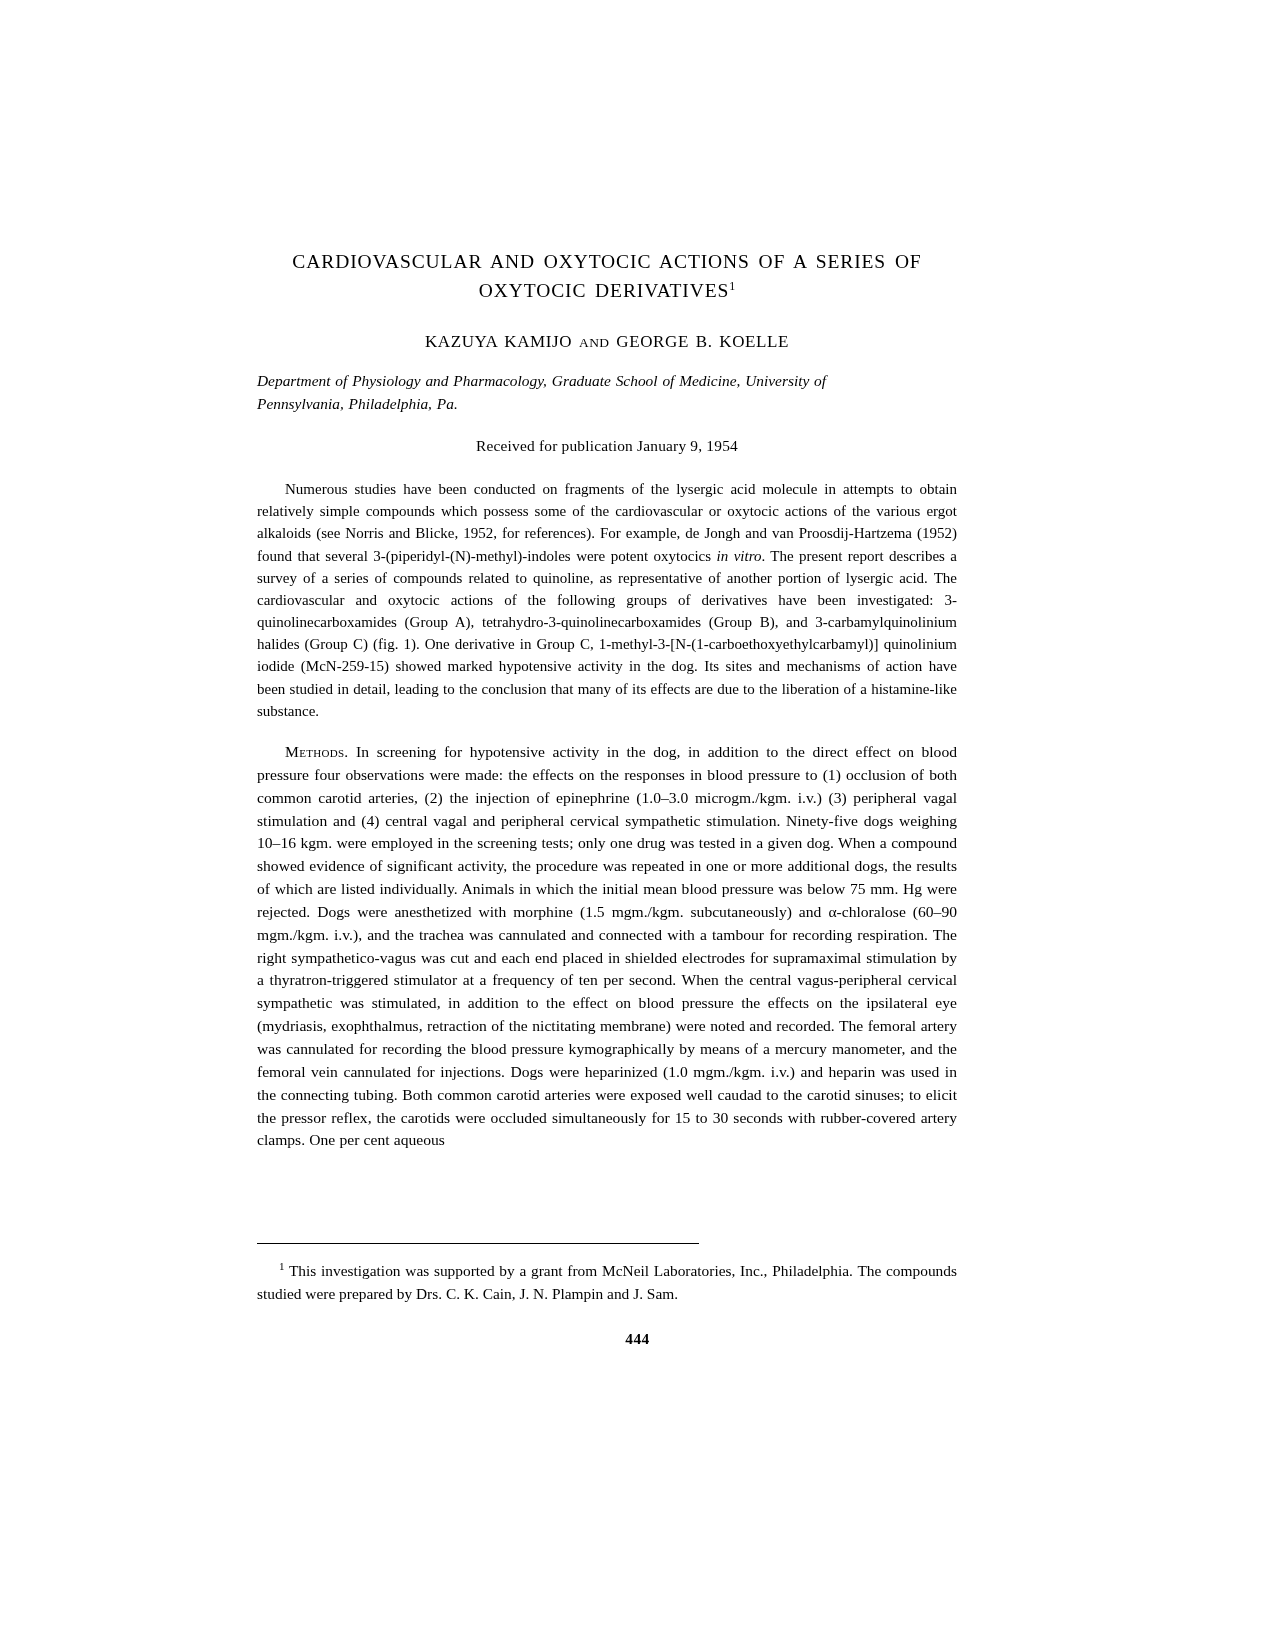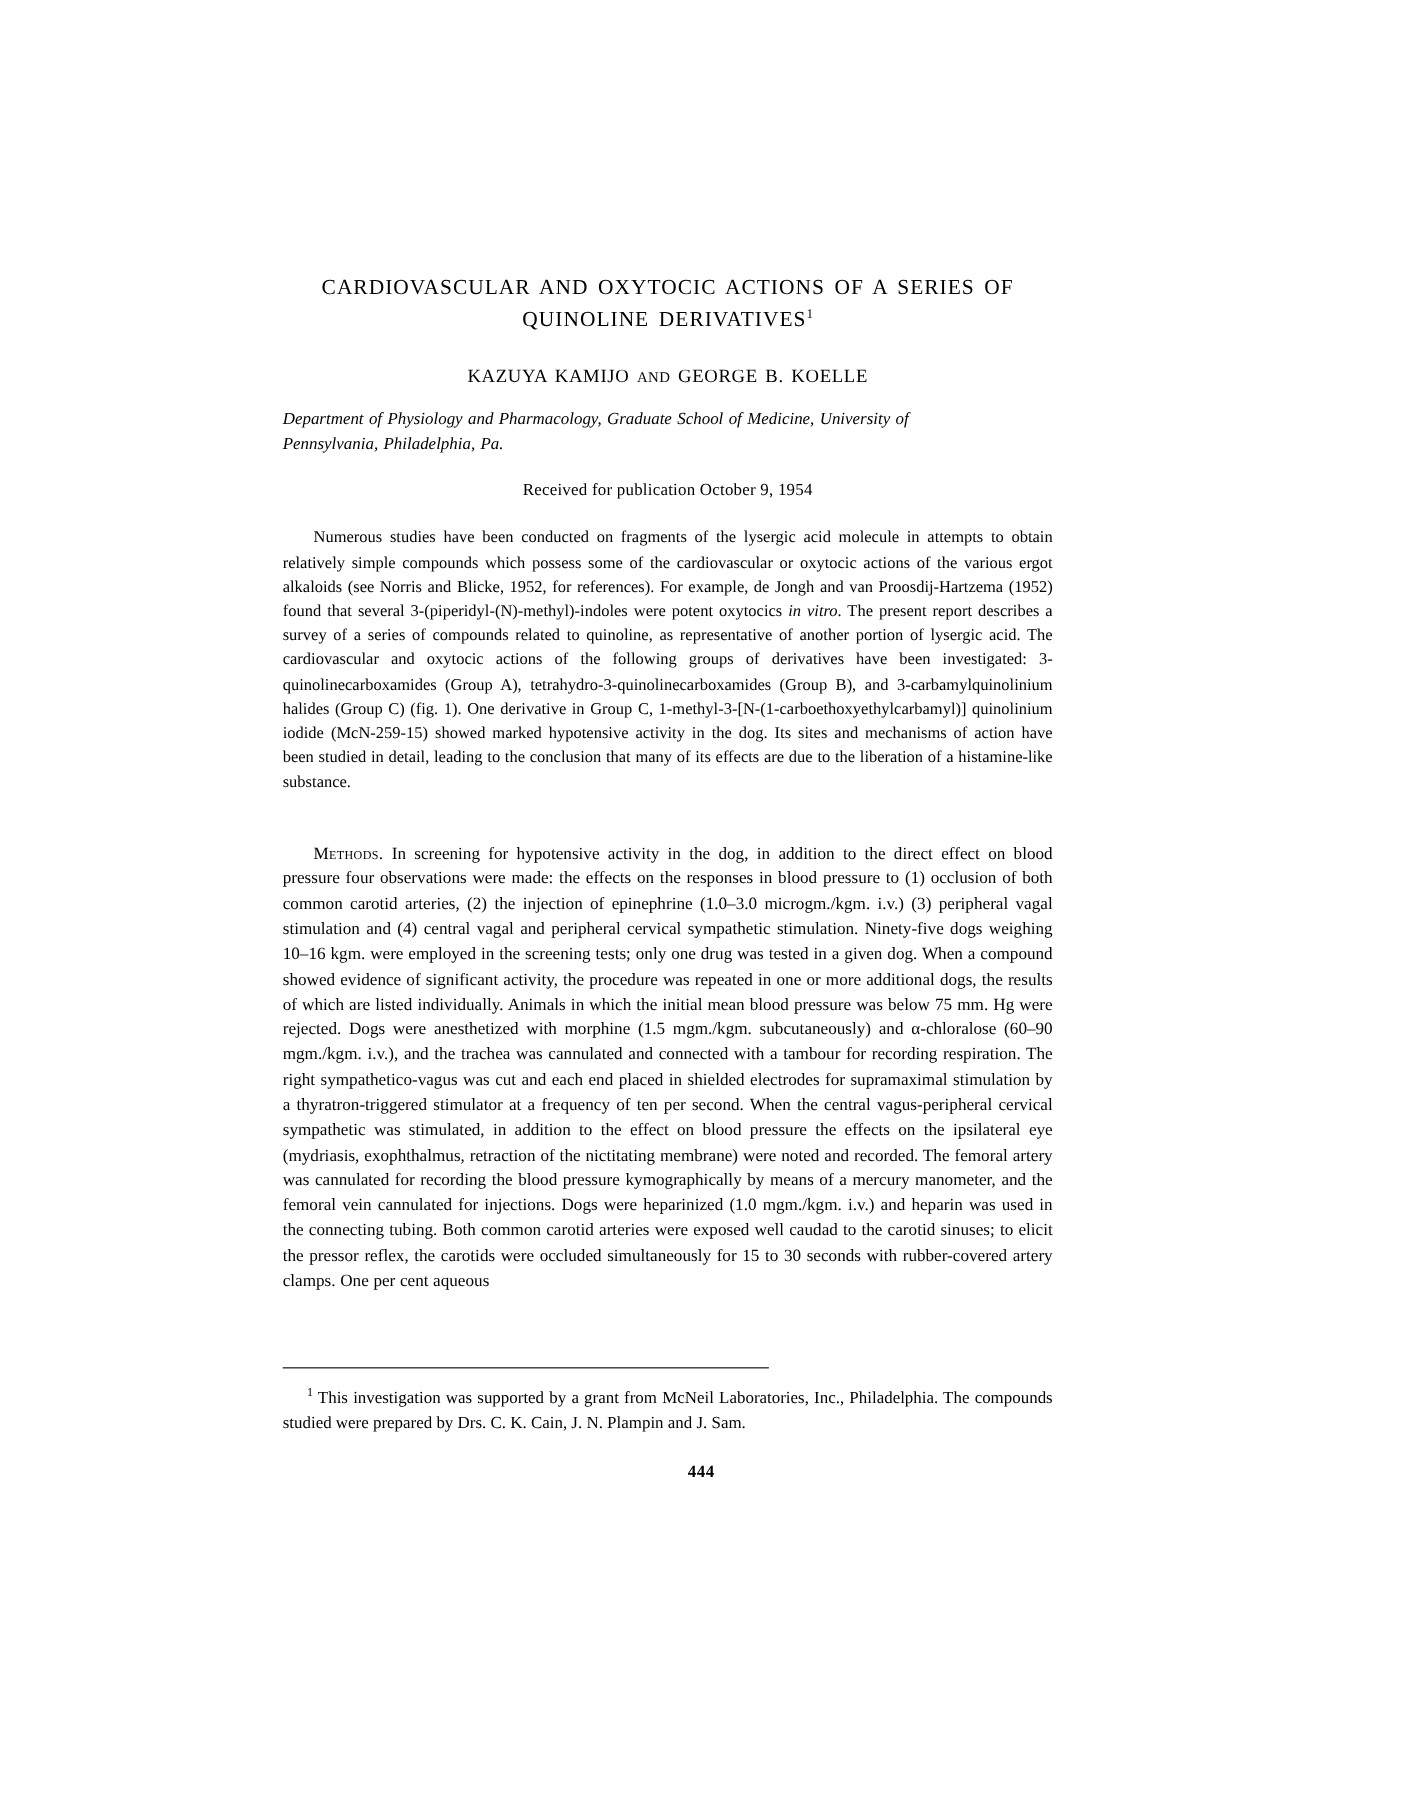--- a/index.html
+++ b/index.html
@@ -71,21 +71,21 @@
     line-height: 1.48;
     margin-top: 23px;
     text-indent: 28px;
     word-spacing: 0.5px;
     hyphens: manual;
   }
   .methods-para {
     text-align: justify;
     font-size: 15.6px;
     line-height: 1.465;
-    margin-top: 43px;
+    margin-top: 19px;
     text-indent: 28px;
     word-spacing: 0.3px;
   }
   .smallcaps {
     font-variant: small-caps;
     letter-spacing: 0.3px;
   }
   i { font-style: italic; }
   .rule {
     position: absolute;
@@ -123,35 +123,35 @@
 </style>
 </head>
 <body>
 
 <div class="page">
 
   <div class="content">
 
     <div class="title">
       <span>CARDIOVASCULAR AND OXYTOCIC ACTIONS OF A SERIES OF</span><br>
-      <span>QUINOLINE DERIVATIVES</span><span class="sup">1</span>
+      <span>OXYTOCIC DERIVATIVES</span><span class="sup">1</span>
     </div>
 
     <div class="authors">
       <span>KAZUYA KAMIJO</span>
       <span class="small">AND</span>
       <span>GEORGE B. KOELLE</span>
     </div>
 
     <div class="affiliation">
       <span>Department of Physiology and Pharmacology, Graduate School of Medicine, University of</span><br>
       <span>Pennsylvania, Philadelphia, Pa.</span>
     </div>
 
-    <div class="received">Received for publication October 9, 1954</div>
+    <div class="received">Received for publication January 9, 1954</div>
 
     <p class="body-para"><span>Numerous studies have been conducted on fragments of the lysergic acid molecule in attempts to obtain relatively simple compounds which possess some of the cardiovascular or oxytocic actions of the various ergot alkaloids (see Norris and Blicke, 1952, for references). For example, de Jongh and van Proosdij-Hartzema (1952) found that several 3-(piperidyl-(N)-methyl)-indoles were potent oxytocics </span><i>in vitro</i><span>. The present report describes a survey of a series of compounds related to quinoline, as representative of another portion of lysergic acid. The cardiovascular and oxytocic actions of the following groups of derivatives have been investigated: 3-quinolinecarboxamides (Group A), tetrahydro-3-quinolinecarboxamides (Group B), and 3-carbamylquinolinium halides (Group C) (fig. 1). One derivative in Group C, 1-methyl-3-[N-(1-carboethoxyethylcarbamyl)] quinolinium iodide (McN-259-15) showed marked hypotensive activity in the dog. Its sites and mechanisms of action have been studied in detail, leading to the conclusion that many of its effects are due to the liberation of a histamine-like substance.</span></p>
 
     <p class="methods-para"><span class="smallcaps">Methods.</span><span> In screening for hypotensive activity in the dog, in addition to the direct effect on blood pressure four observations were made: the effects on the responses in blood pressure to (1) occlusion of both common carotid arteries, (2) the injection of epinephrine (1.0–3.0 microgm./kgm. i.v.) (3) peripheral vagal stimulation and (4) central vagal and peripheral cervical sympathetic stimulation. Ninety-five dogs weighing 10–16 kgm. were employed in the screening tests; only one drug was tested in a given dog. When a compound showed evidence of significant activity, the procedure was repeated in one or more additional dogs, the results of which are listed individually. Animals in which the initial mean blood pressure was below 75 mm. Hg were rejected. Dogs were anesthetized with morphine (1.5 mgm./kgm. subcutaneously) and α-chloralose (60–90 mgm./kgm. i.v.), and the trachea was cannulated and connected with a tambour for recording respiration. The right sympathetico-vagus was cut and each end placed in shielded electrodes for supramaximal stimulation by a thyratron-triggered stimulator at a frequency of ten per second. When the central vagus-peripheral cervical sympathetic was stimulated, in addition to the effect on blood pressure the effects on the ipsilateral eye (mydriasis, exophthalmus, retraction of the nictitating membrane) were noted and recorded. The femoral artery was cannulated for recording the blood pressure kymographically by means of a mercury manometer, and the femoral vein cannulated for injections. Dogs were heparinized (1.0 mgm./kgm. i.v.) and heparin was used in the connecting tubing. Both common carotid arteries were exposed well caudad to the carotid sinuses; to elicit the pressor reflex, the carotids were occluded simultaneously for 15 to 30 seconds with rubber-covered artery clamps. One per cent aqueous</span></p>
 
   </div>
 
   <div class="rule"></div>
 
   <div class="footnote"><span class="fn-mark">1</span><span> This investigation was supported by a grant from McNeil Laboratories, Inc., Philadelphia. The compounds studied were prepared by Drs. C. K. Cain, J. N. Plampin and J. Sam.</span></div>

